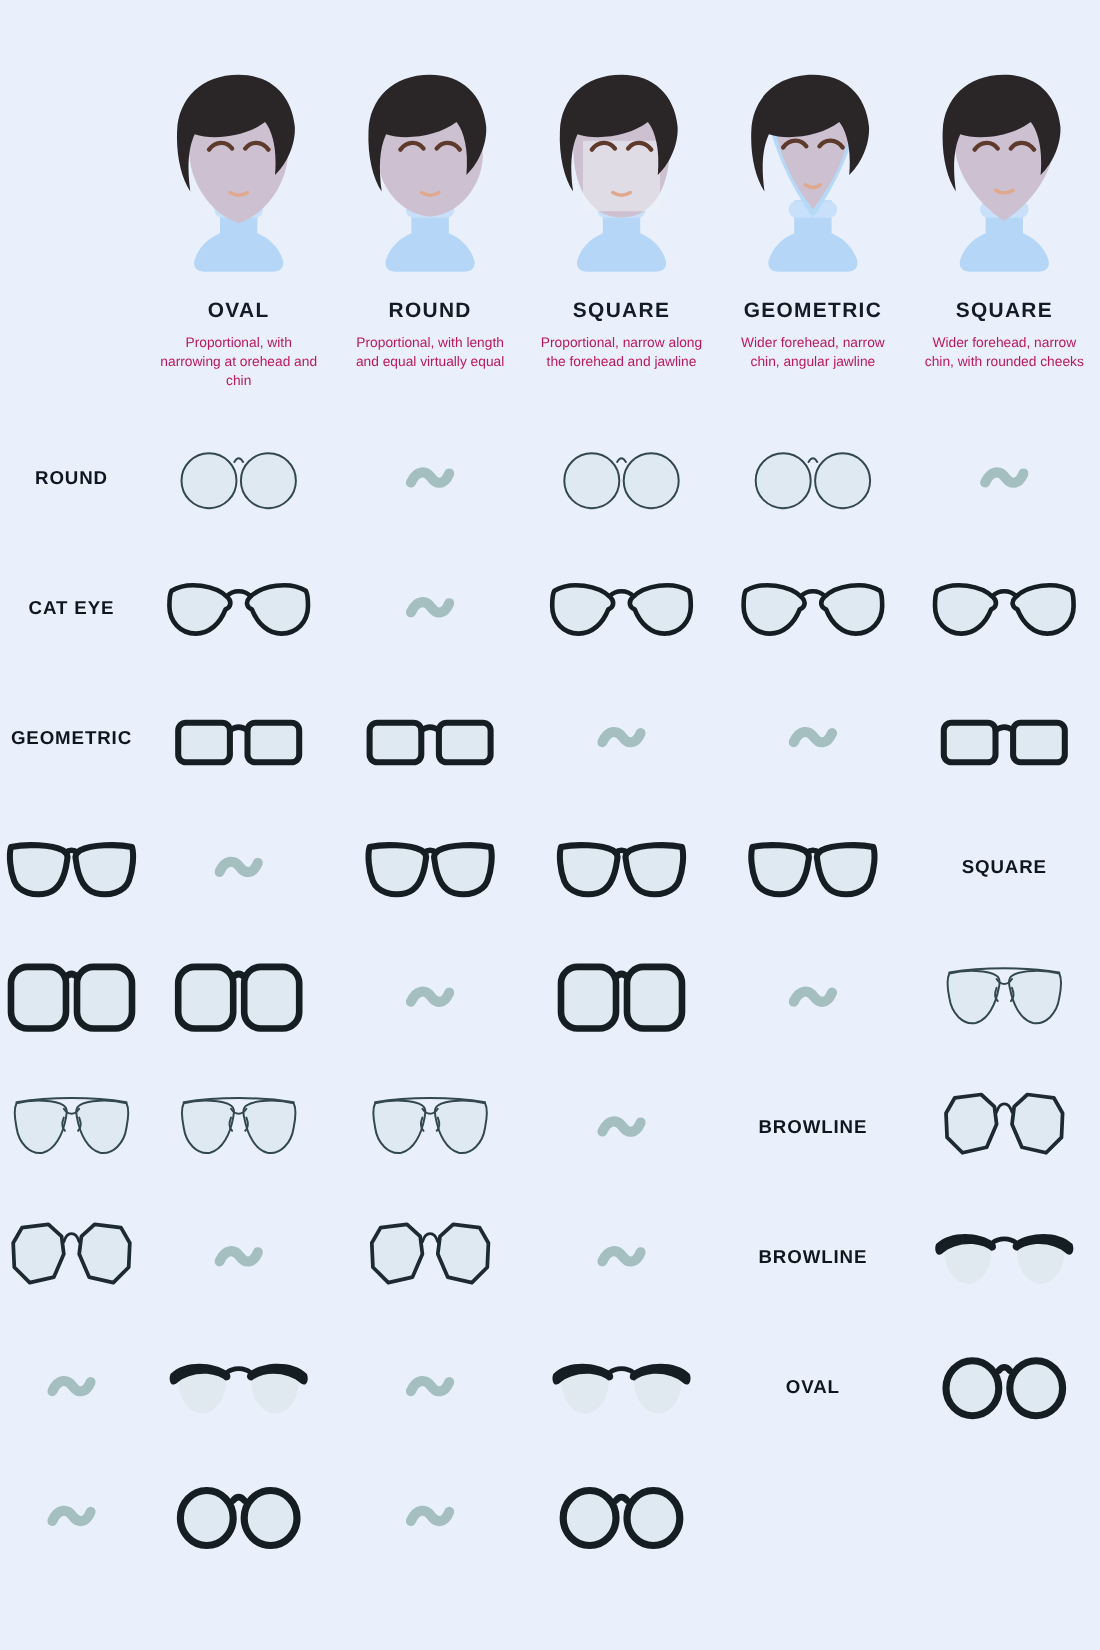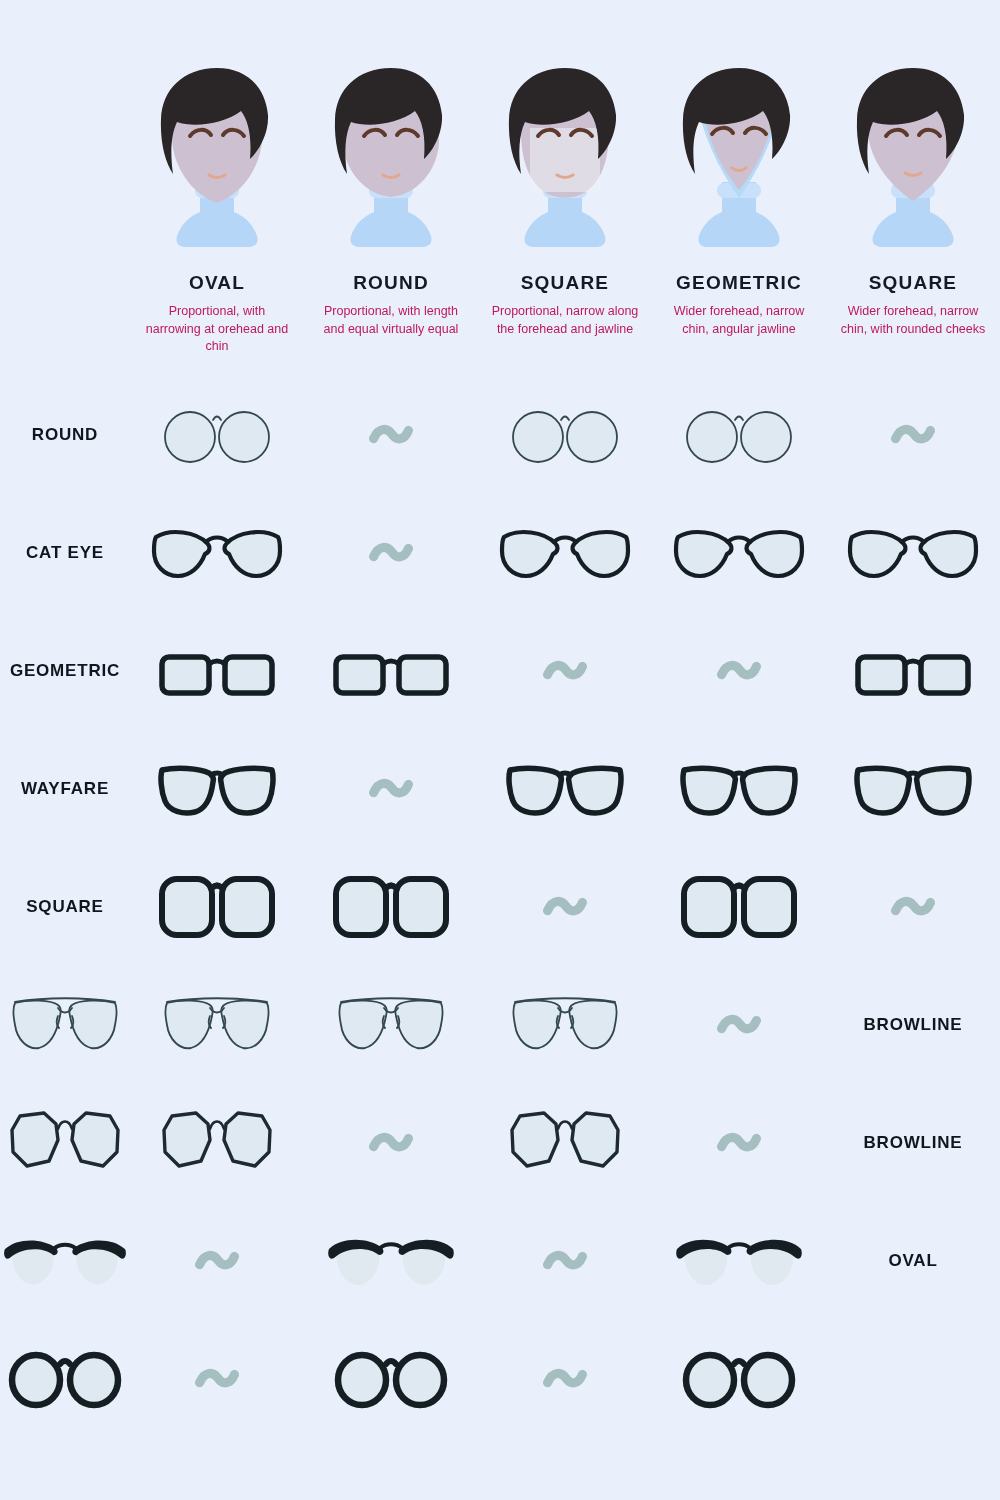--- a/index.html
+++ b/index.html
@@ -218,21 +218,20 @@
     <path class="tilde-path" d="M5 21 C11 8 20 9 25 16 C30 23 38 24 43 12"></path>
   </svg>
 </div>
       <div class="cell">
   <svg width="122" height="54" viewBox="0 0 122 54">
     <rect class="lens-thick" x="6" y="13" width="47" height="36" rx="7"></rect>
     <rect class="lens-thick" x="69" y="13" width="47" height="36" rx="7"></rect>
     <path class="bridge-thick" d="M53 20 Q61 14 69 20"></path>
   </svg>
 </div>
-      <div class="row-label">WAYFARE</div>
       <div class="cell">
   <svg width="126" height="62" viewBox="0 0 126 62">
     <path class="lens-thick" d="M8 12 C22 9 45 10 55 15 C59 17 60 20 59 24 C57 40 52 51 41 54 C29 57 15 53 11 43 C7 33 6 19 8 12 Z"></path>
     <g transform="translate(126 0) scale(-1 1)">
       <path class="lens-thick" d="M8 12 C22 9 45 10 55 15 C59 17 60 20 59 24 C57 40 52 51 41 54 C29 57 15 53 11 43 C7 33 6 19 8 12 Z"></path>
     </g>
     <path class="bridge-thick" d="M57 17 Q63 13 69 17"></path>
   </svg>
 </div>
       <div class="cell">

